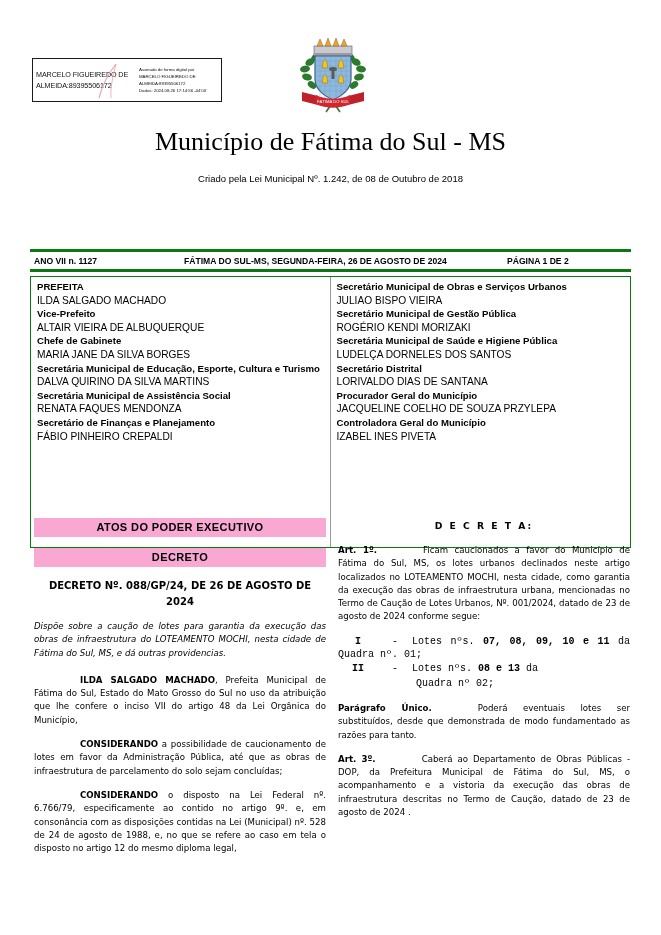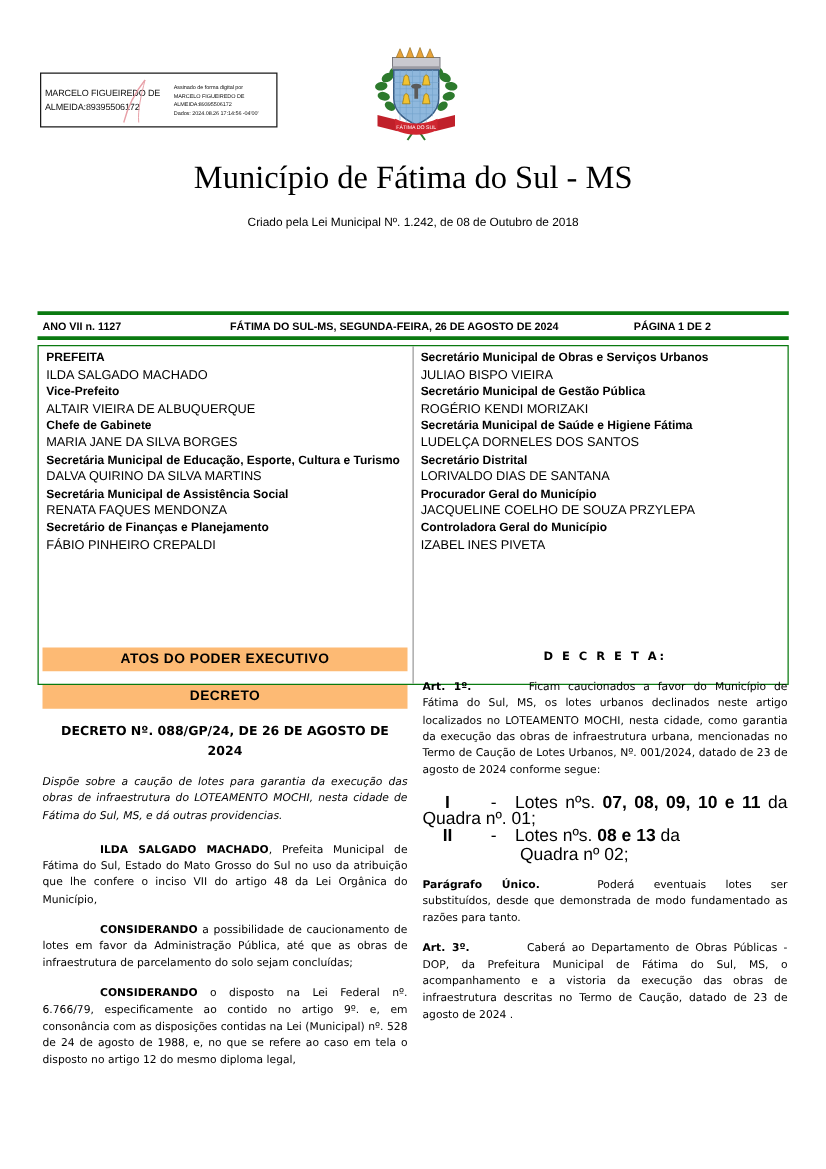--- a/index.html
+++ b/index.html
@@ -172,21 +172,21 @@
     width: 292px;
   }
   .col-right {
     position: absolute;
     left: 338px;
     top: 518px;
     width: 292px;
   }
 
   .greenbar {
-    background: #fdba74;
+    background: #f9a8d4;
     color: #000000;
     text-align: center;
     font-size: 11px;
     font-weight: bold;
     letter-spacing: 0.4px;
     padding: 3px 0 4px 0;
     margin-bottom: 11px;
   }
 
   .decree-title {
@@ -216,22 +216,22 @@
   .decreta {
     font-family: "DejaVu Sans", sans-serif;
     font-size: 9.2px;
     font-weight: bold;
     text-align: center;
     letter-spacing: 2px;
     margin: 2px 0 13px 0;
   }
 
   .inciso {
-    font-family: Liberation Sans, sans-serif;
-    font-size: 14px;
+    font-family: Liberation Mono, monospace;
+    font-size: 10px;
     line-height: 13.3px;
     text-align: justify;
     margin: 0 0 1px 0;
   }
   .inciso .rn { display: inline-block; width: 40px; text-align: center; font-weight: bold; }
   .inciso .dash { display: inline-block; width: 34px; text-align: center; }
   .inciso-wrap { margin: 10px 0 12px 0; }
   .inciso2-line2 { padding-left: 78px; }
 </style>
 </head>
@@ -334,21 +334,21 @@
       <div class="off-role">Secretária Municipal de Assistência Social</div>
       <div class="off-name">RENATA FAQUES MENDONZA</div>
       <div class="off-role">Secretário de Finanças e Planejamento</div>
       <div class="off-name">FÁBIO PINHEIRO CREPALDI</div>
     </div>
     <div class="off-col right">
       <div class="off-role">Secretário Municipal de Obras e Serviços Urbanos</div>
       <div class="off-name">JULIAO BISPO VIEIRA</div>
       <div class="off-role">Secretário Municipal de Gestão Pública</div>
       <div class="off-name">ROGÉRIO KENDI MORIZAKI</div>
-      <div class="off-role">Secretária Municipal de Saúde e Higiene Fátima</div>
+      <div class="off-role">Secretária Municipal de Saúde e Higiene Pública</div>
       <div class="off-name">LUDELÇA DORNELES DOS SANTOS</div>
       <div class="off-role">Secretário Distrital</div>
       <div class="off-name">LORIVALDO DIAS DE SANTANA</div>
       <div class="off-role">Procurador Geral do Município</div>
       <div class="off-name">JACQUELINE COELHO DE SOUZA PRZYLEPA</div>
       <div class="off-role">Controladora Geral do Município</div>
       <div class="off-name">IZABEL INES PIVETA</div>
     </div>
   </div>
 

